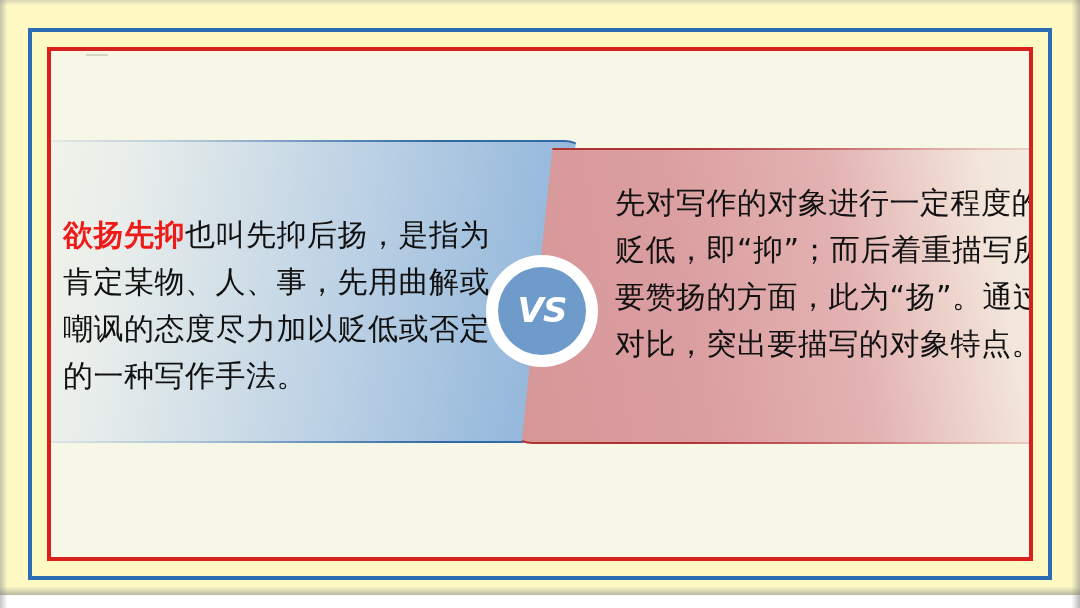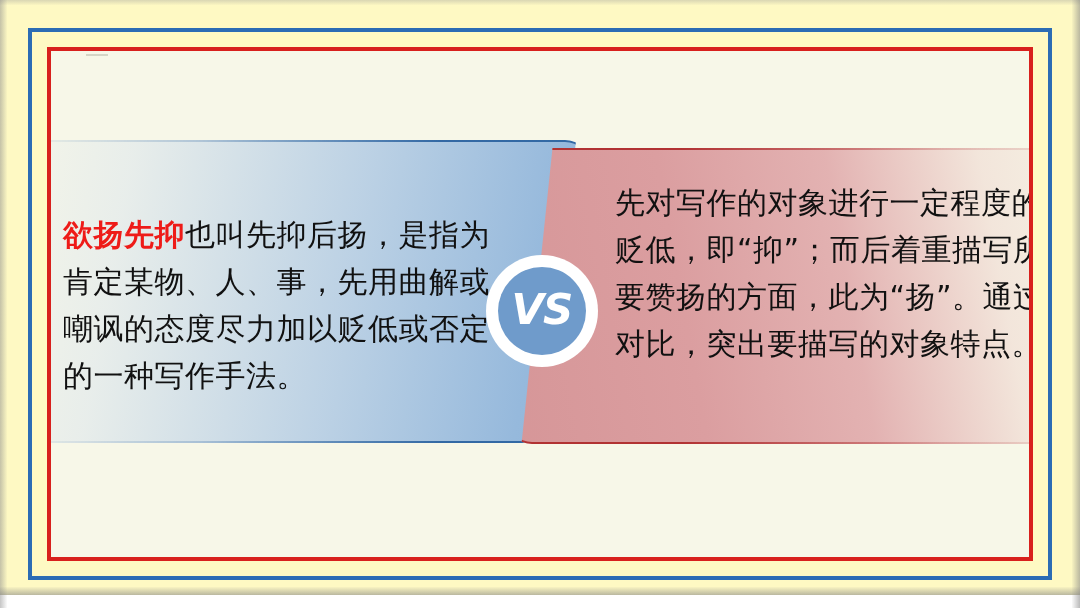--- a/index.html
+++ b/index.html
@@ -207,21 +207,21 @@
     width: 88px;
     height: 88px;
     border-radius: 50%;
     background: #6f9bcb;
     display: flex;
     align-items: center;
     justify-content: center;
   }
   #vs-label {
     font-family: "DejaVu Sans", "Liberation Sans", sans-serif;
-    font-size: 42px;
+    font-size: 34px;
     font-weight: bold;
     font-style: italic;
     color: #ffffff;
     letter-spacing: -1px;
     line-height: 1;
     transform: translateY(-1px);
   }
 
   
   #speck {

